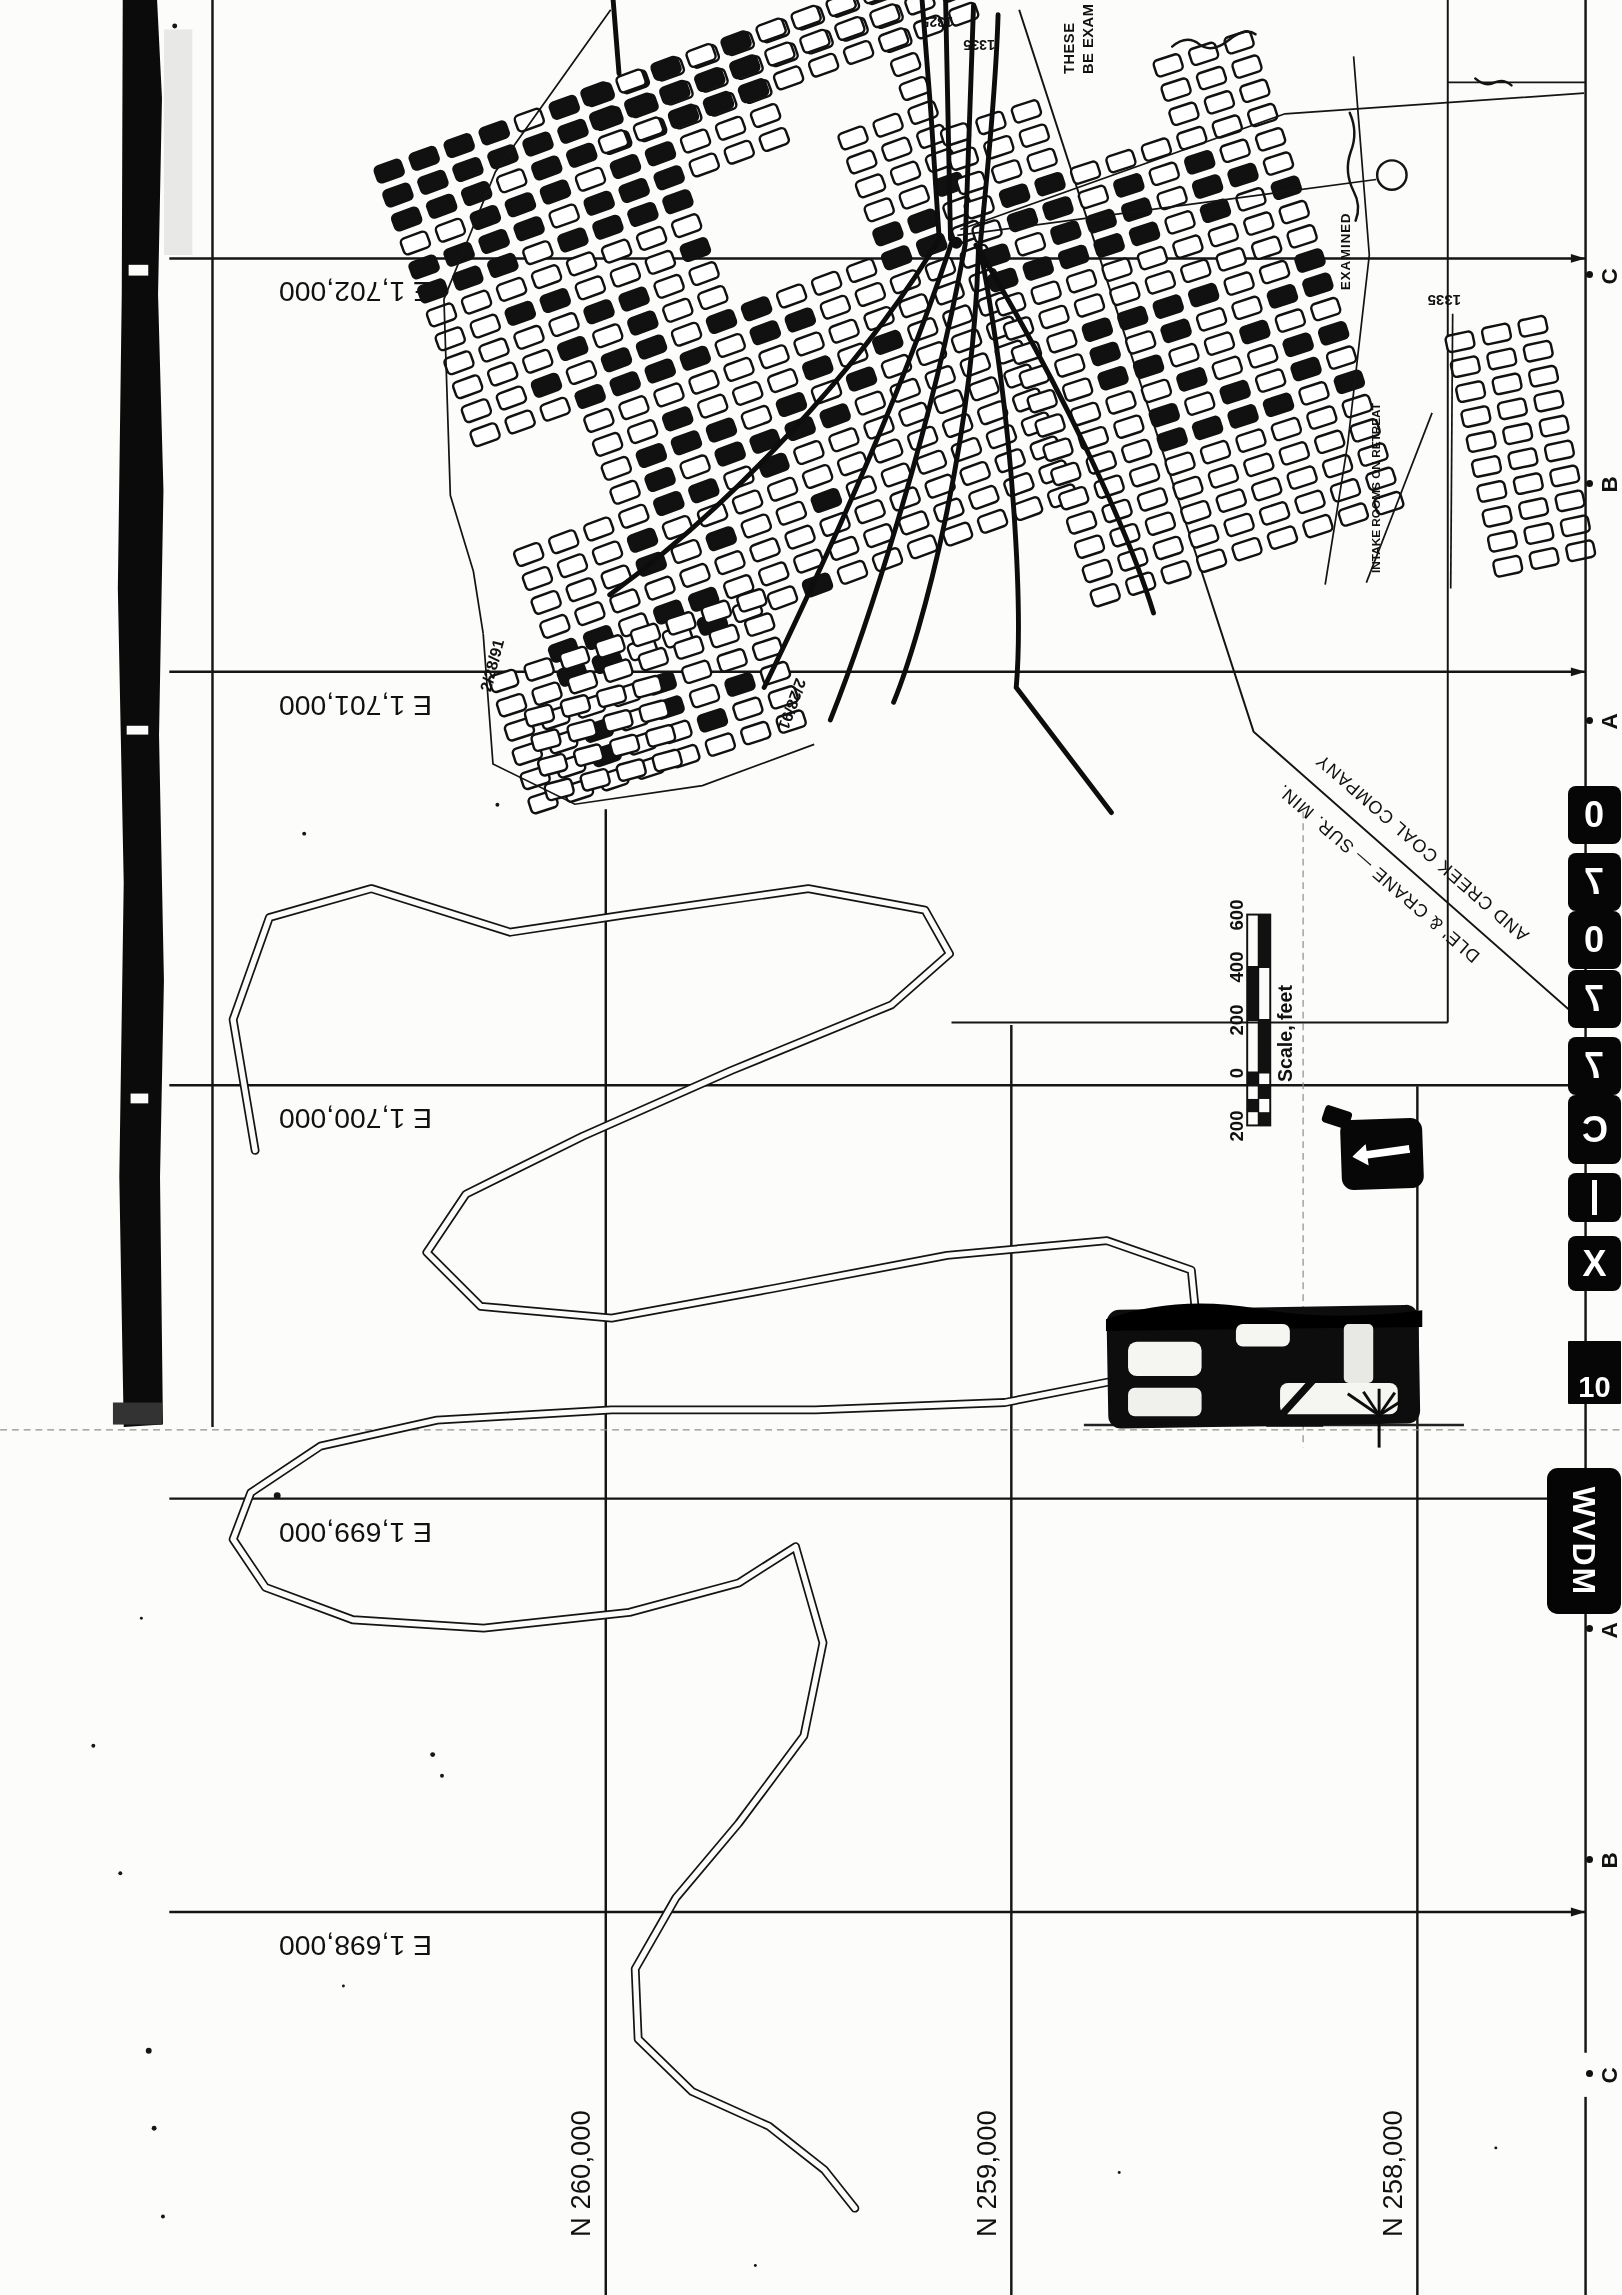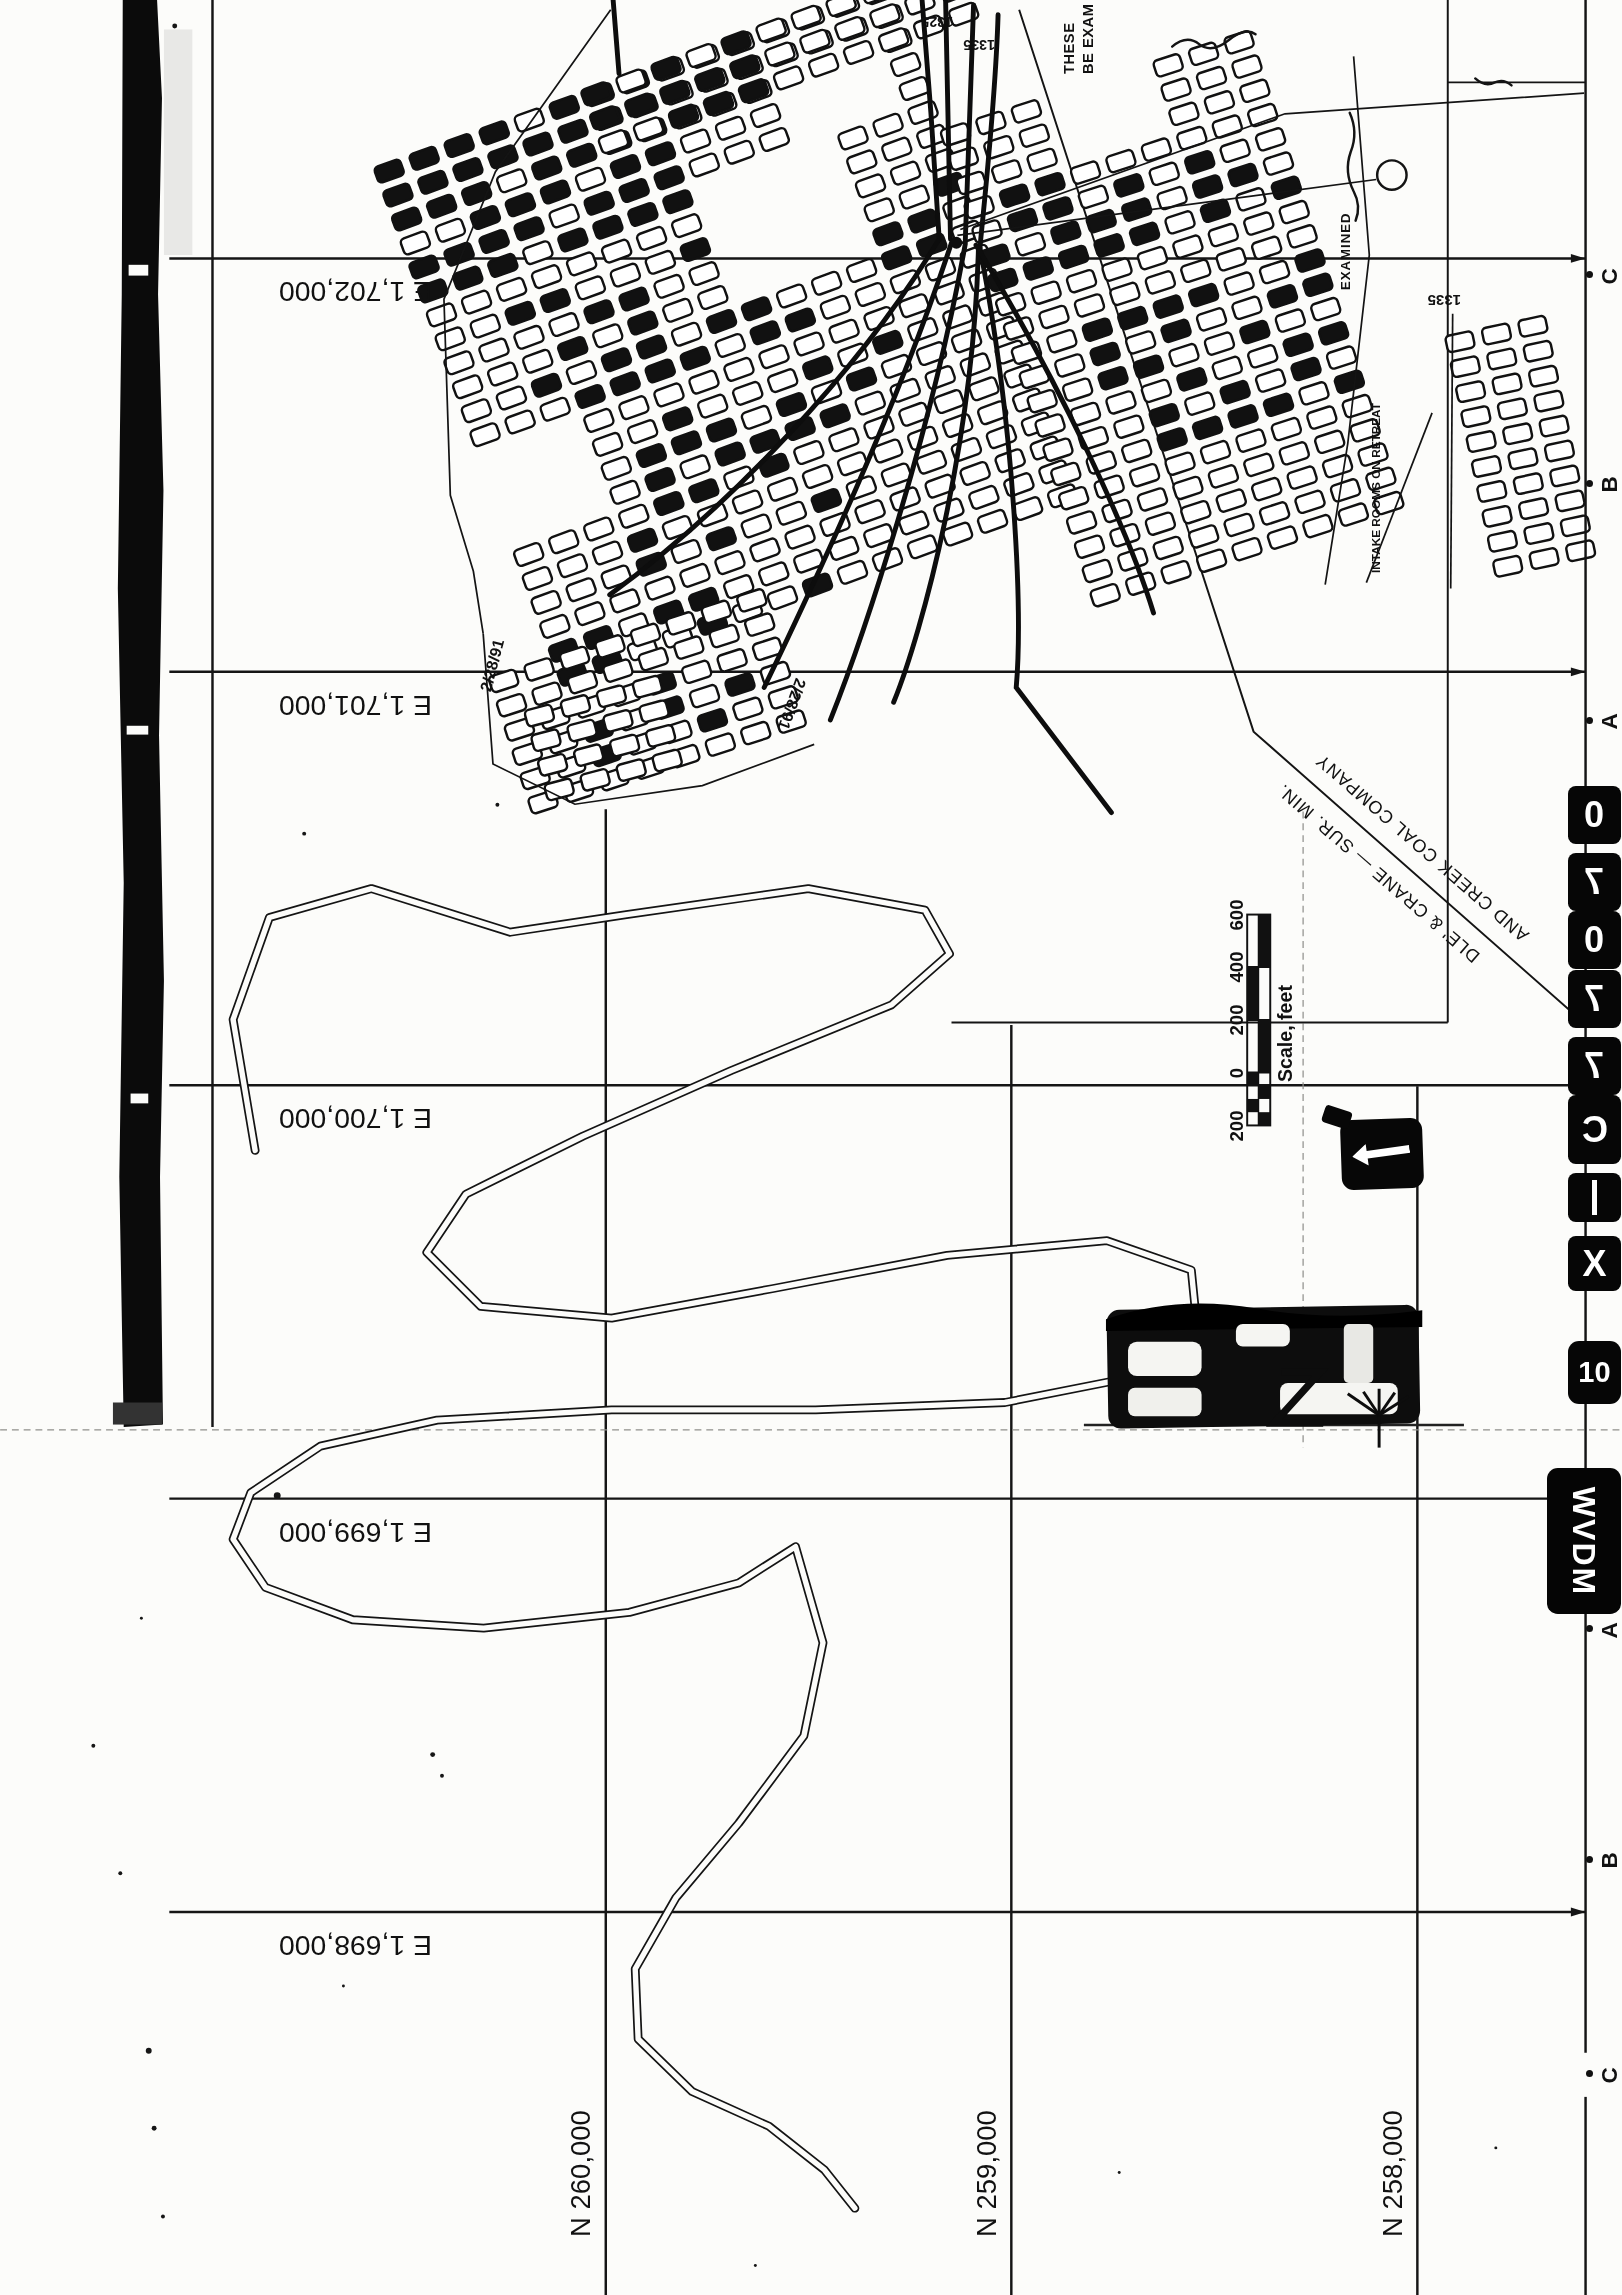--- a/index.html
+++ b/index.html
@@ -819,21 +819,21 @@
     </div>
     <div style="left: 1568px; top: 1095px; width: 53px; height: 69px; background: rgb(6, 6, 6); border-radius: 7.8px; display: flex; align-items: center; justify-content: center; z-index: 3; position: absolute;">
       <span style="color: rgb(255, 255, 255); font-weight: bold; font-size: 36px; transform: scaleX(-1);">C</span>
     </div>
     <div style="left: 1568px; top: 1173px; width: 53px; height: 49px; background: rgb(6, 6, 6); border-radius: 7.8px; display: flex; align-items: center; justify-content: center; z-index: 3; position: absolute;">
       <div style="width: 5.9px; height: 35px; background: rgb(255, 255, 255);"></div>
     </div>
     <div style="left: 1568px; top: 1236px; width: 53px; height: 55px; background: rgb(6, 6, 6); border-radius: 7.8px; display: flex; align-items: center; justify-content: center; z-index: 3; position: absolute;">
       <span style="color: rgb(255, 255, 255); font-weight: bold; font-size: 36px;">X</span>
     </div>
-    <div style="left: 1568px; top: 1341px; width: 53px; height: 63px; background: rgb(6, 6, 6); border-radius: 11px; display: flex; align-items: center; justify-content: center; z-index: 3; position: absolute;">
+    <div style="left: 1568px; top: 1341px; width: 53px; height: 63px; background: rgb(6, 6, 6); border-radius: 1px; display: flex; align-items: flex-end; justify-content: center; z-index: 3; position: absolute;">
       <span style="color: rgb(255, 255, 255); font-weight: bold; font-size: 29px;">10</span>
     </div>
     <div class="marker-dot" style="left: 1586px; top: 271px; position: absolute;"></div>
     <div class="marker-letter txt" style="left: 1597px; top: 262px; position: absolute;">C</div>
     <div class="marker-dot" style="left: 1586px; top: 480px; position: absolute;"></div>
     <div class="marker-letter txt" style="left: 1597px; top: 470px; position: absolute;">B</div>
     <div class="marker-dot" style="left: 1586px; top: 717px; position: absolute;"></div>
     <div class="marker-letter txt" style="left: 1597px; top: 707px; position: absolute;">A</div>
     <div class="marker-dot" style="left: 1586px; top: 1625px; position: absolute;"></div>
     <div class="marker-letter txt" style="left: 1597px; top: 1616px; position: absolute;">A</div>

